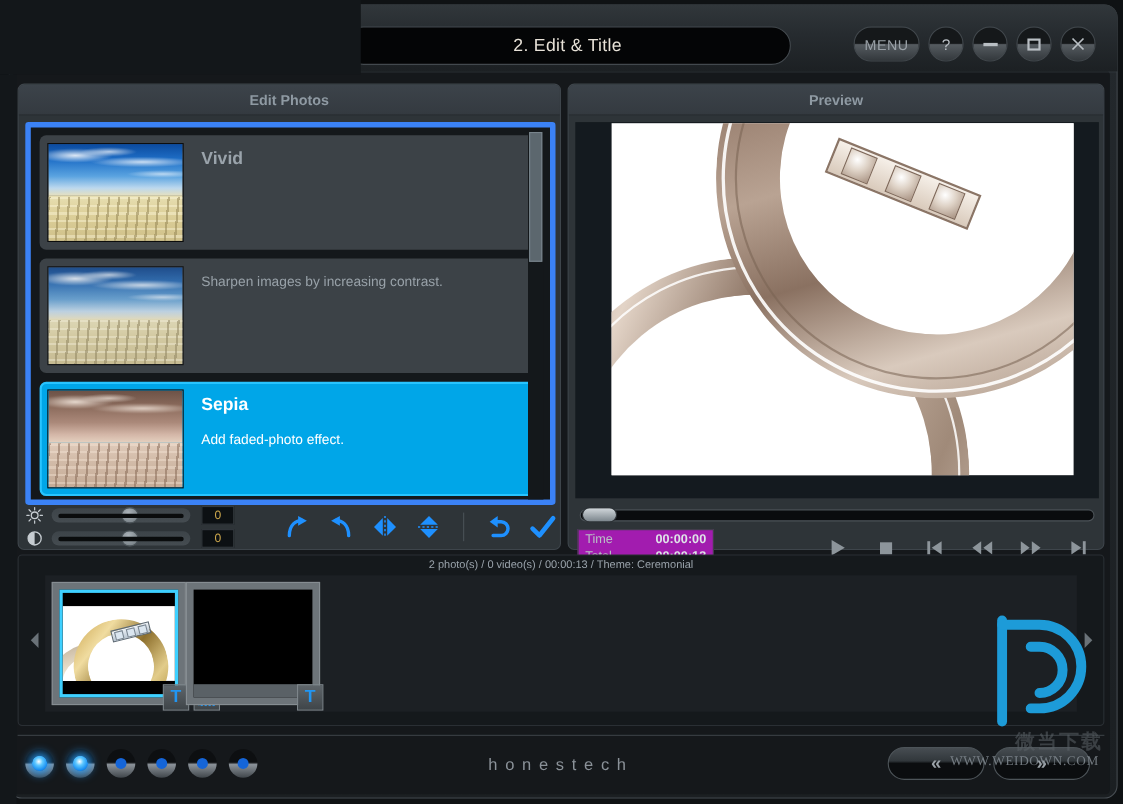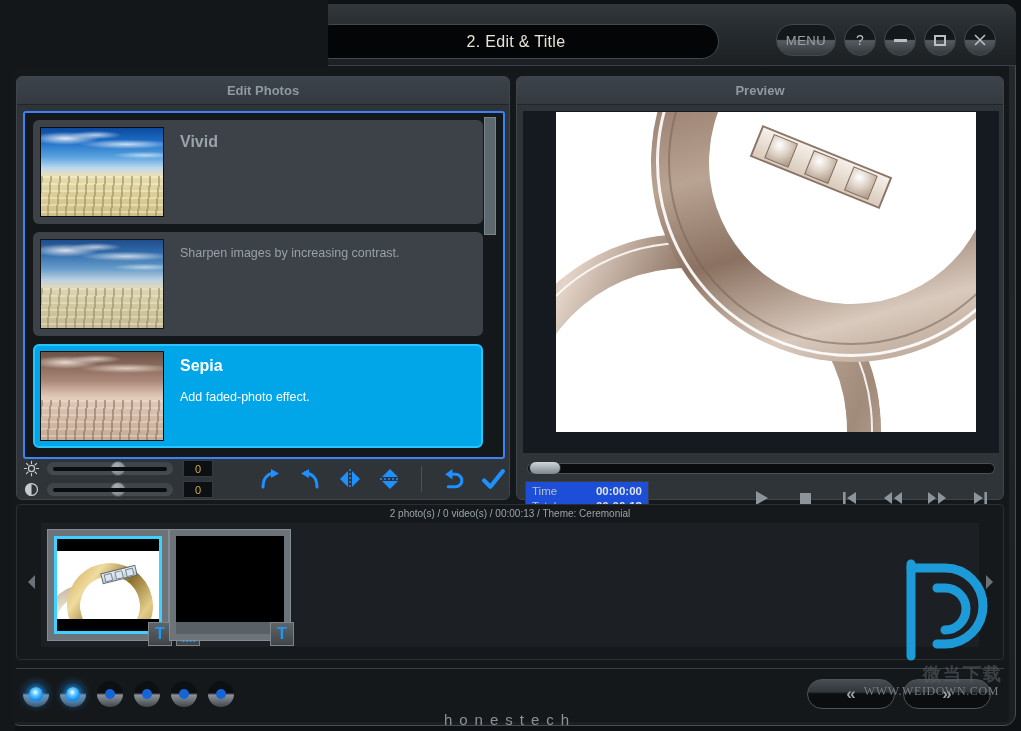--- a/index.html
+++ b/index.html
@@ -84,21 +84,21 @@
   }
 
   
   #editPanel {
     left: 16px; top: 76px; width: 494px; height: 424px;
     background: #2e3438;
     border: 1px solid #3e454b;
   }
   .effects-area {
     position: absolute; left: 6px; top: 34px; width: 482px; height: 348px;
-    background: #14181b; border: 2px solid #3b82f6; border-radius: 3px;
+    background: #14181b; border: 5px solid #3b82f6; border-radius: 3px;
     overflow: hidden;
   }
   .effects-list { position: absolute; left: 8px; top: 7px; width: 450px; }
   .effect {
     display: flex; height: 104px; margin-bottom: 8px;
     background: #3c4247; border-radius: 6px; padding: 7px;
     align-items: flex-start;
   }
   .effect.selected { background: #00a6e8; border: 2px solid #28c4ff; padding: 5px; }
   .thumb {
@@ -252,21 +252,21 @@
     position: absolute; left: 4px; top: 4px; right: 4px; height: 11px;
     background: #0a0c0e; border: 1px solid #4b5257; border-radius: 6px;
   }
   .seek-knob {
     position: absolute; left: 6px; top: 2px; width: 32px; height: 14px;
     background: linear-gradient(180deg,#d1d7db,#7b858c);
     border: 1px solid #2d3236; border-radius: 7px;
   }
   .time-box {
     position: absolute; left: 8px; top: 404px; width: 124px; height: 34px;
-    background: #1d4ed8; border: 1px solid #3a4044;
+    background: #a21caf; border: 1px solid #3a4044;
     color: #dfe4e8; font-size: 11.5px; font-weight: bold;
     padding: 2px 6px;
   }
   .time-row { display: flex; justify-content: space-between; line-height: 15px; }
   .time-row .lbl { color: #b9c0c6; font-weight: normal; }
   .pb-controls {
     position: absolute; left: 230px; top: 404px; width: 248px; height: 34px;
     display: flex; align-items: center; justify-content: space-between;
   }
   .pb-btn { width: 28px; height: 26px; display:flex; align-items:center; justify-content:center; }
@@ -347,21 +347,21 @@
     display: flex; align-items: center; justify-content: center;
   }
   .step .led { width: 10px; height: 10px; border-radius: 50%; background: #1565d8; }
   .step.active .led {
     width: 14px; height: 14px;
     background: radial-gradient(circle at 45% 38%, #ffffff 0%, #5ec8ff 30%, #1188f0 70%, #0a5fc0 100%);
     box-shadow: 0 0 9px 3px rgba(40,160,255,.85);
   }
   .brand {
     position: absolute; left: 0; right: 0; top: 18px; text-align: center;
-    font-size: 15px; color: #8b9299; letter-spacing: 7px; margin-top: 24px;
+    font-size: 15px; color: #8b9299; letter-spacing: 7px;
   }
   .nav-btns { position: absolute; right: 13px; top: 10px; display: flex; gap: 8px; }
   .nav-btn {
     width: 88px; height: 30px; border-radius: 15px;
     background: linear-gradient(180deg,#474d52 0%,#31373b 42%,#0b0d0f 50%,#0b0d0f 100%);
     border: 1px solid #4d5459;
     display: flex; align-items: center; justify-content: center;
     color: #9aa1a7; font-size: 17px; font-weight: bold;
   }
 

